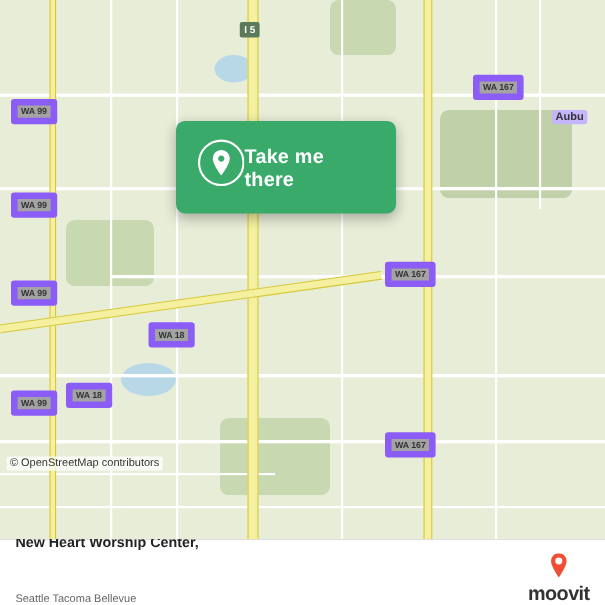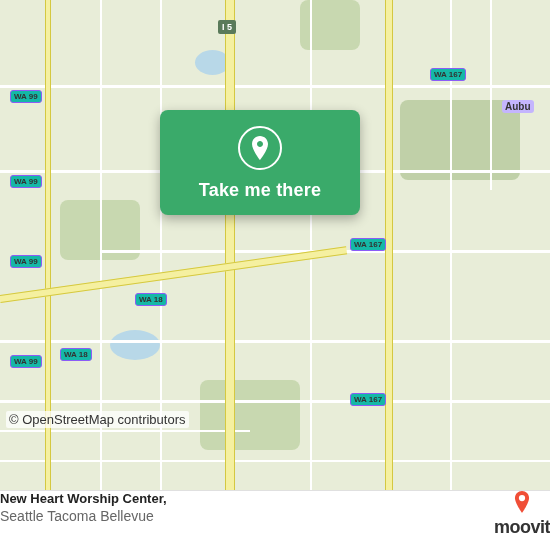--- a/index.html
+++ b/index.html
@@ -170,40 +170,39 @@
       height: 80px;
       background: #c0d0a8;
       border-radius: 8px;
       top: 100px;
       left: 400px;
     }
 
     
     .label {
       position: absolute;
-      background: #14b8a6;
-      border: 1px solid #8b5cf6;
+      background: #a3a3a3;
+      border: 6px solid #8b5cf6;
       border-radius: 3px;
       font-size: 8px;
       font-weight: bold;
       color: #333;
       padding: 1px 3px;
       white-space: nowrap;
     }
 
     
     #cta-overlay {
       position: absolute;
       top: 110px;
       left: 160px;
       width: 200px;
       background: #3aaa6a;
       border-radius: 8px;
       display: flex;
-      flex-direction: column;
       align-items: center;
       padding: 16px 20px 14px;
       box-shadow: 0 4px 12px rgba(0,0,0,0.3);
     }
 
     .pin-icon {
       width: 44px;
       height: 44px;
       margin-bottom: 10px;
     }
@@ -214,54 +213,55 @@
       font-weight: 600;
       letter-spacing: 0.2px;
     }
 
     
     #osm-attribution {
       position: absolute;
       bottom: 62px;
       left: 6px;
       background: rgba(255,255,255,0.75);
-      font-size: 13px;
+      font-size: 10px;
       color: #333;
       padding: 1px 3px;
       border-radius: 2px;
     }
 
     
     #bottom-bar {
       width: 550px;
       height: 60px;
       background: #ffffff;
       border-top: 1px solid #e0e0e0;
       display: flex;
-      align-items: flex-start;
+      align-items: flex-end;
       justify-content: space-between;
-      padding: 0 0;
+      padding: 0 14px;
     }
 
     #place-info {
       display: flex;
       flex-direction: column;
       flex: 1;
     }
 
     #place-name {
       font-size: 13px;
       font-weight: 600;
       color: #222;
       line-height: 1.3;
     }
 
     #place-region {
-      font-size: 14px;
+      font-size: 10px;
       color: #666;
+      margin-top: 37px;
     }
 
     #moovit-logo {
       display: flex;
       align-items: center;
       gap: 4px;
       flex-direction: column;
     }
 
     .moovit-pin {

